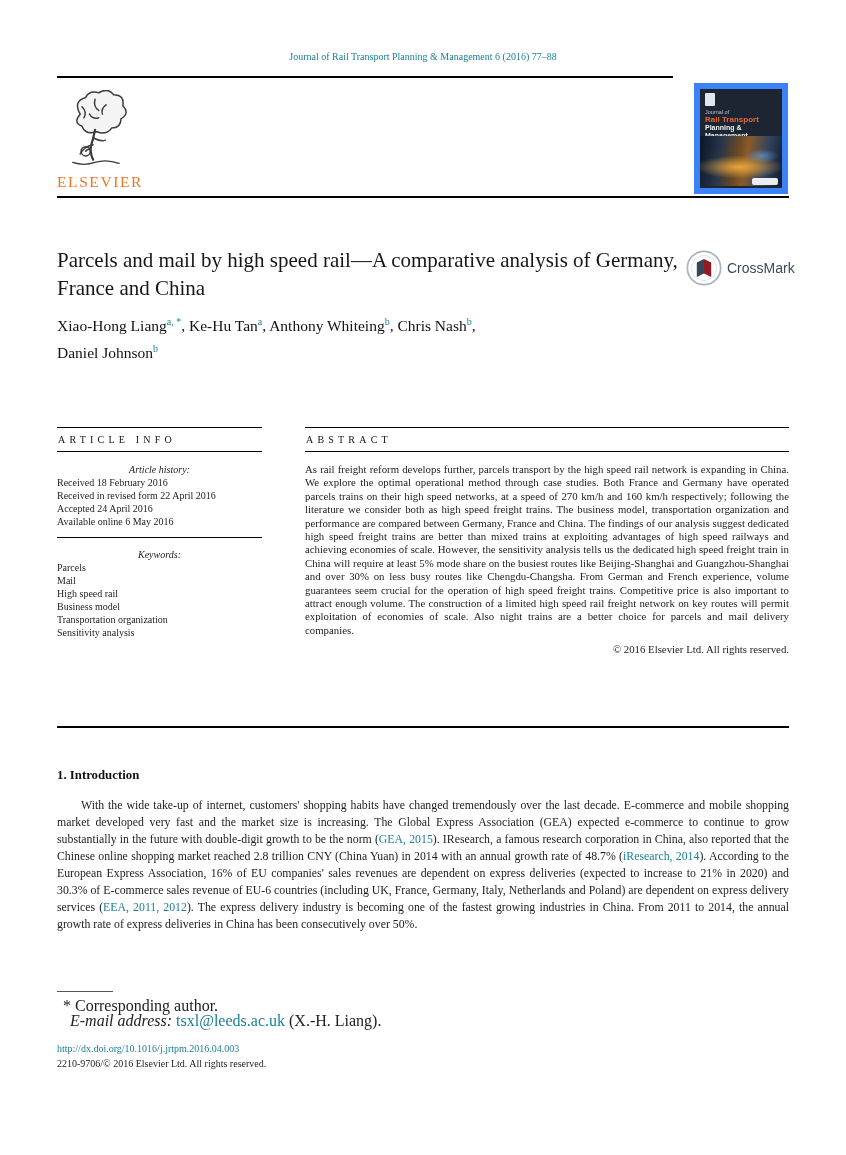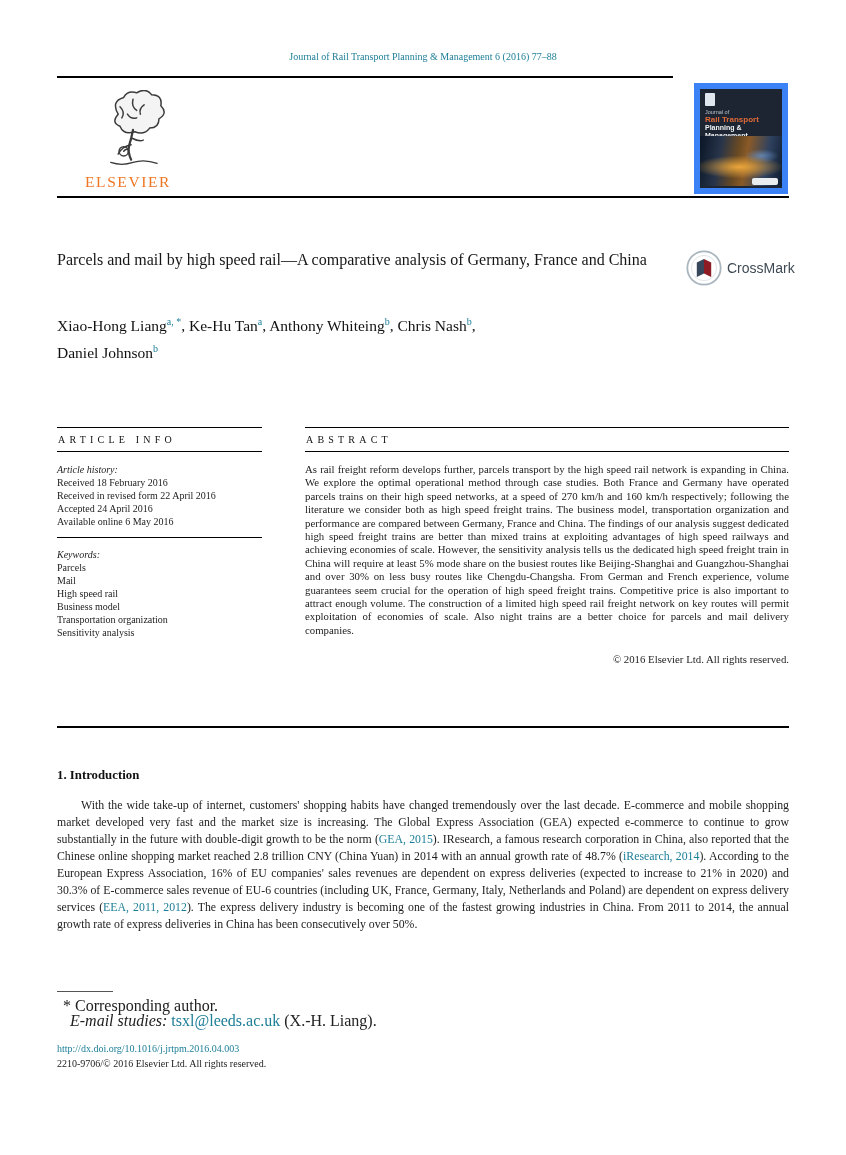--- a/index.html
+++ b/index.html
@@ -13,21 +13,21 @@
   .link { color:#1c7e97; text-decoration:none; }
   .rule { position:absolute; background:#000; }
 
   
   .journal-ref { position:absolute; top:51px; left:0; right:0; text-align:center; font-size:10px; }
 
   .top-rule { left:57px; top:76px; width:616px; height:2px; }
   .header-bottom-rule { left:57px; top:196px; width:732px; height:2px; }
 
   
-  .elsevier-logo { position:absolute; left:57px; top:90px; width:114px; height:104px; text-align:right; }
+  .elsevier-logo { position:absolute; left:57px; top:90px; width:114px; height:104px; text-align:left; }
   .elsevier-word { font-size:15.5px; letter-spacing:1.6px; color:#ee7623; margin-top:1px; }
 
   
   .header-box {
     position:absolute; left:175px; top:90px; width:496px; height:104px;
     background:#e7e8e9; display:flex; flex-direction:column;
     justify-content:space-between; align-items:center; padding:8px 6px 9px;
   }
   .contents-line { font-family:"Liberation Sans", sans-serif; font-size:10.5px; color:#333; }
   .contents-line .sd { font-weight:bold; }
@@ -45,40 +45,40 @@
     position:absolute; left:0; right:0; top:47px; height:50px;
     background-image:
       radial-gradient(ellipse 75% 32% at 48% 62%, rgba(240,170,60,.95), rgba(240,170,60,0) 72%),
       radial-gradient(ellipse 30% 20% at 75% 40%, rgba(120,170,230,.6), rgba(120,170,230,0) 70%),
       linear-gradient(100deg, #0a1626 0%, #27344a 25%, #6a4a22 45%, #8a5a28 55%, #30425f 78%, #0d1b2e 100%);
   }
   .cover-footer { position:absolute; bottom:3px; right:4px; }
   .cover-badge { display:block; width:26px; height:7px; background:#e9edf0; border-radius:2px; }
 
   
-  .article-title { position:absolute; left:57px; top:246px; width:628px; font-size:16px; line-height:28px; font-weight:400; color:#161616; }
+  .article-title { position:absolute; left:57px; top:246px; width:628px; font-size:21px; line-height:28px; font-weight:400; color:#161616; }
   .crossmark { position:absolute; left:686px; top:250px; display:flex; align-items:center; gap:5px; }
   .crossmark-label { font-family:"Liberation Sans", sans-serif; font-size:14px; color:#3f4a54; }
 
   
   .authors { position:absolute; left:57px; top:310px; width:640px; font-size:15.5px; line-height:23px; color:#111; }
   .authors sup { font-size:10px; }
   .affiliations { position:absolute; left:57px; top:366px; font-size:10.5px; font-style:italic; line-height:14.5px; color:#222; }
   .affiliations sup { font-size:7.5px; }
 
   
   .info-col { position:absolute; left:57px; top:427px; width:205px; }
   .abs-col  { position:absolute; left:305px; top:427px; width:484px; }
   .col-rule { height:1px; background:#000; }
   .col-heading { font-family:Liberation Serif, serif; font-size:10px; letter-spacing:4.2px; color:#111; padding:6px 0 6px 1px; }
   .info-body { margin-top:11px; font-size:10px; line-height:13px; color:#222; }
-  .ital { font-style:italic; }
+  .ital { font-style:italic;text-align:center; }
   .mid-rule { height:1px; background:#000; margin:9px 0 10px; }
   .abs-text { margin-top:11px; font-size:10.8px; line-height:13.4px; text-align:justify; color:#222; }
-  .abs-copyright { margin-top:16px; text-align:right; font-size:10.8px; color:#222; }
+  .abs-copyright { margin-top:6px; text-align:right; font-size:10.8px; color:#222; }
 
   .section-rule { left:57px; top:726px; width:732px; height:2px; }
   .section-heading { position:absolute; left:57px; top:768px; font-size:12.8px; font-weight:700; color:#111; }
   .intro { position:absolute; left:57px; top:797px; width:732px; font-size:11.8px; line-height:17px; text-align:justify; text-indent:24px; color:#1c1c1c; }
 
   
   .footnote-rule { position:absolute; left:57px; top:991px; width:56px; height:1px; background:#555; }
   .footnotes { position:absolute; left:63px; top:999px; font-size:16px; line-height:14.5px; color:#222; }
   .footnotes .indent { padding-left:7px; }
   .doi-line { position:absolute; left:57px; top:1043px; font-size:10px; }
@@ -171,19 +171,19 @@
 
   <div class="rule section-rule" data-interactable="false"></div>
 
   <h2 class="section-heading" data-interactable="false">1. Introduction</h2>
 
   <p class="intro" data-interactable="false"><span data-interactable="false">With the wide take-up of internet, customers' shopping habits have changed tremendously over the last decade. E-commerce and mobile shopping market developed very fast and the market size is increasing. The Global Express Association (GEA) expected e-commerce to continue to grow substantially in the future with double-digit growth to be the norm (</span><span class="link" data-interactable="true">GEA, 2015</span><span data-interactable="false">). IResearch, a famous research corporation in China, also reported that the Chinese online shopping market reached 2.8 trillion CNY (China Yuan) in 2014 with an annual growth rate of 48.7% (</span><span class="link" data-interactable="true">iResearch, 2014</span><span data-interactable="false">). According to the European Express Association, 16% of EU companies' sales revenues are dependent on express deliveries (expected to increase to 21% in 2020) and 30.3% of E-commerce sales revenue of EU-6 countries (including UK, France, Germany, Italy, Netherlands and Poland) are dependent on express delivery services (</span><span class="link" data-interactable="true">EEA, 2011, 2012</span><span data-interactable="false">). The express delivery industry is becoming one of the fastest growing industries in China. From 2011 to 2014, the annual growth rate of express deliveries in China has been consecutively over 50%.</span></p>
 
   <div class="footnote-rule" data-interactable="false"></div>
   <div class="footnotes" data-interactable="false">
     <div data-interactable="false"><span data-interactable="false">*</span> <span data-interactable="false">Corresponding author.</span></div>
-    <div class="indent" data-interactable="false"><span class="ital" data-interactable="false">E-mail studies:</span> <span class="link" data-interactable="true">tsxl@leeds.ac.uk</span><span data-interactable="false"> (X.-H. Liang).</span></div>
+    <div class="indent" data-interactable="false"><span class="ital" data-interactable="false">E-mail address:</span> <span class="link" data-interactable="true">tsxl@leeds.ac.uk</span><span data-interactable="false"> (X.-H. Liang).</span></div>
   </div>
 
   <div class="doi-line link" data-interactable="true">http://dx.doi.org/10.1016/j.jrtpm.2016.04.003</div>
   <div class="issn-line" data-interactable="false">2210-9706/© 2016 Elsevier Ltd. All rights reserved.</div>
 
 </div>
 
 </body></html>

